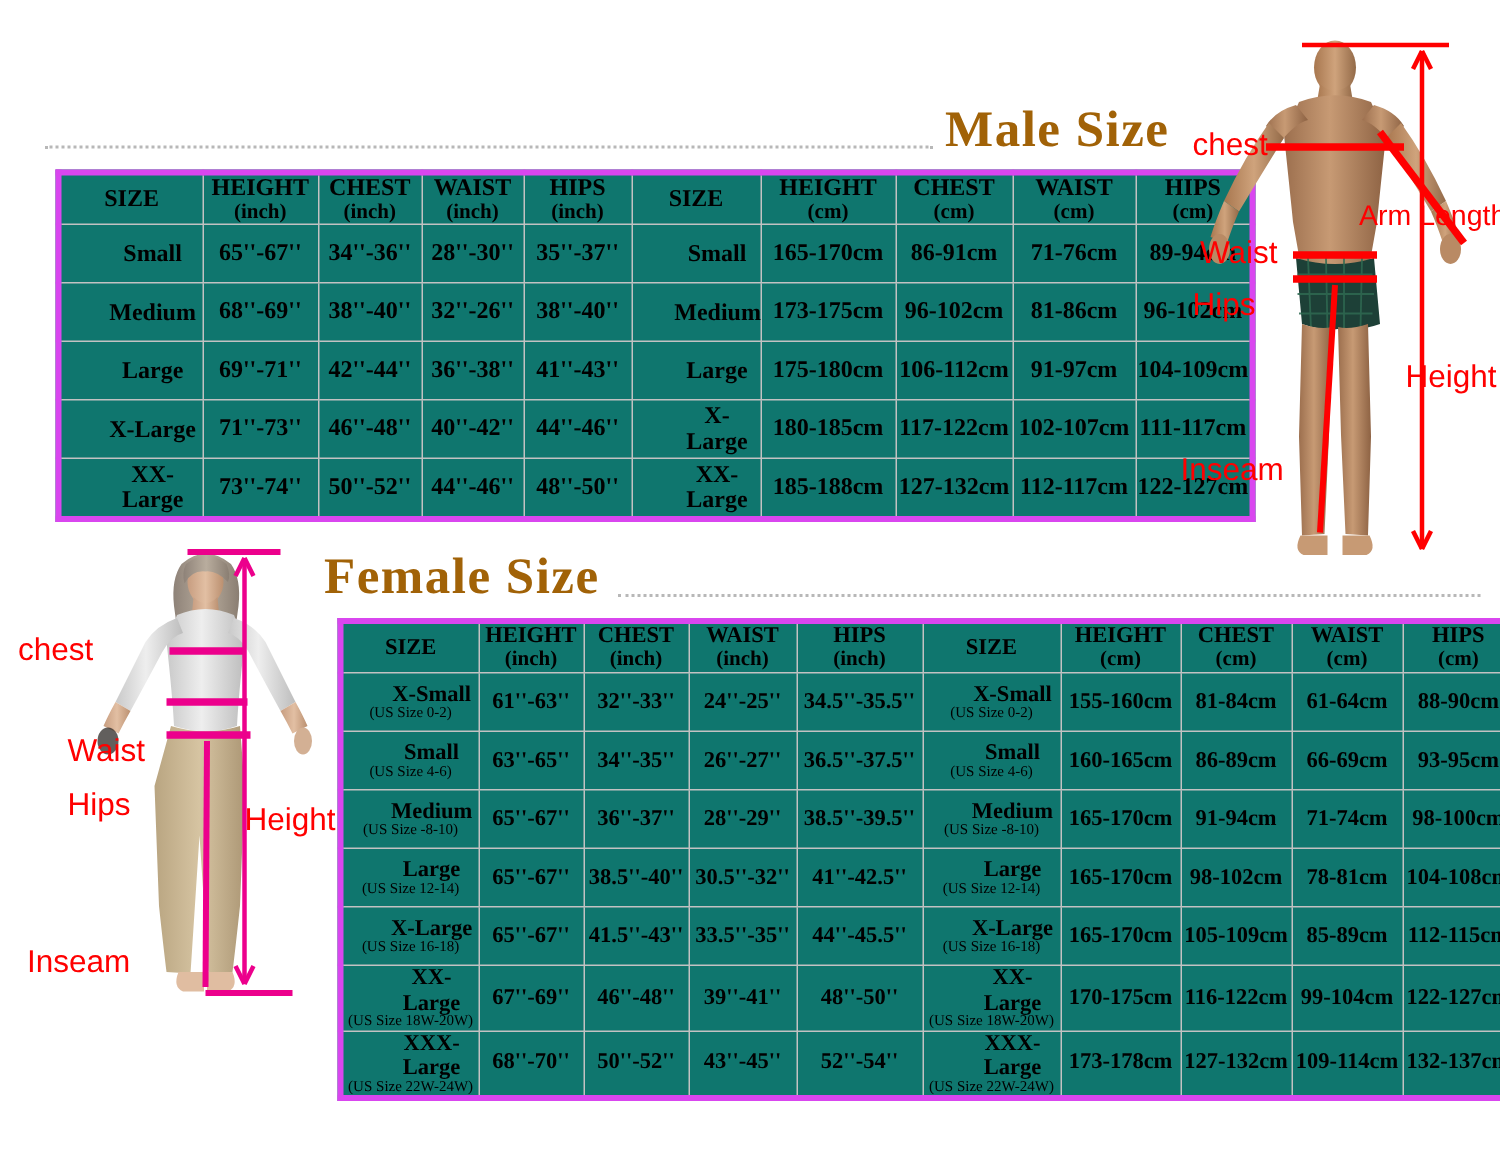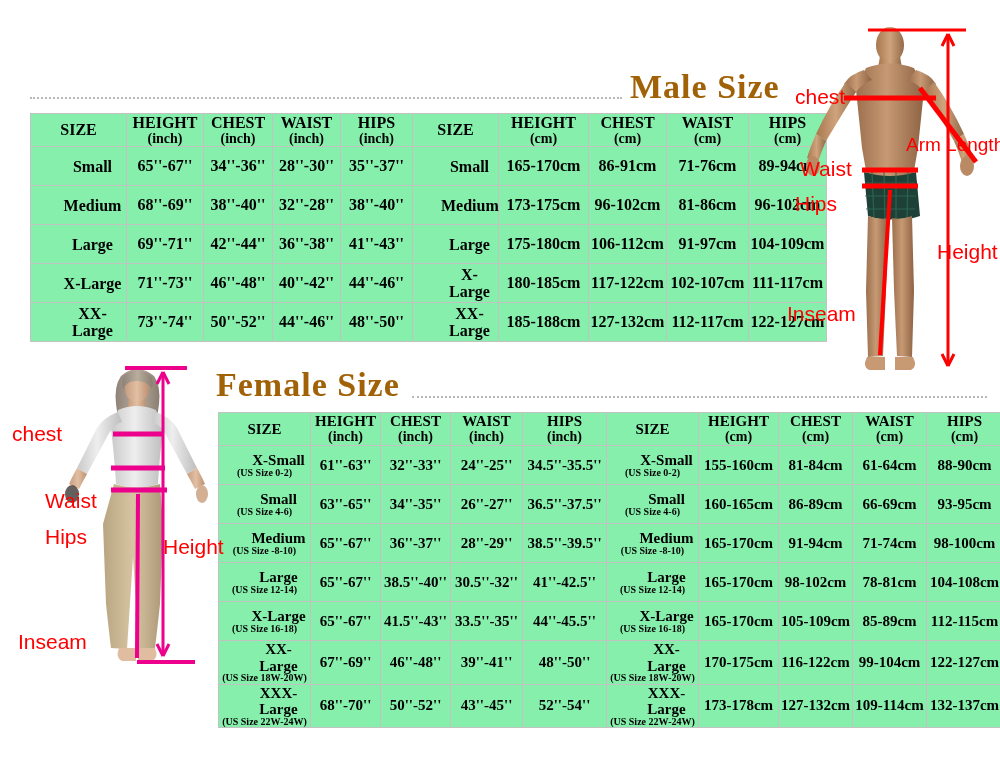--- a/index.html
+++ b/index.html
@@ -49,23 +49,24 @@
   #female-rule {
     left: 412px;
     top: 396px;
     width: 575px;
   }
 
   
   .size-table {
     position: absolute;
     border-collapse: collapse;
-    background: #86efac;
-    border: 1px solid #d946ef;
+    background: #0f766e;
+    border: 4px solid #d946ef;
     table-layout: fixed;
+    margin-left: 7px;
   }
   .size-table td,
   .size-table th {
     border: 1px solid #c2c2c2;
     text-align: center;
     vertical-align: middle;
     font-family: "Liberation Serif", serif;
     font-weight: bold;
     color: #000000;
     padding: 0;
@@ -92,21 +93,21 @@
   .unit {
     display: block;
     font-size: 14px;
     font-weight: bold;
     line-height: 1.1;
     margin-top: -1px;
   }
   .us-size {
     display: block;
     font-size: 10px;
-    font-weight: bold;
+    font-weight: normal;
     line-height: 1.15;
     margin-top: -2px;
     text-align: center;
   }
   .size-name {
     display: block;
     line-height: 1.1;
     padding-left: 28px;
   }
 
@@ -231,21 +232,21 @@
         <td>86-91cm</td>
         <td>71-76cm</td>
         <td>89-94cm</td>
       </tr>
       <tr>
         <td>
           <span class="size-name">Medium</span>
         </td>
         <td>68''-69''</td>
         <td>38''-40''</td>
-        <td>32''-28''</td>
+        <td>32''-26''</td>
         <td>38''-40''</td>
         <td>
           <span class="size-name">Medium</span>
         </td>
         <td>173-175cm</td>
         <td>96-102cm</td>
         <td>81-86cm</td>
         <td>96-102cm</td>
       </tr>
       <tr>

